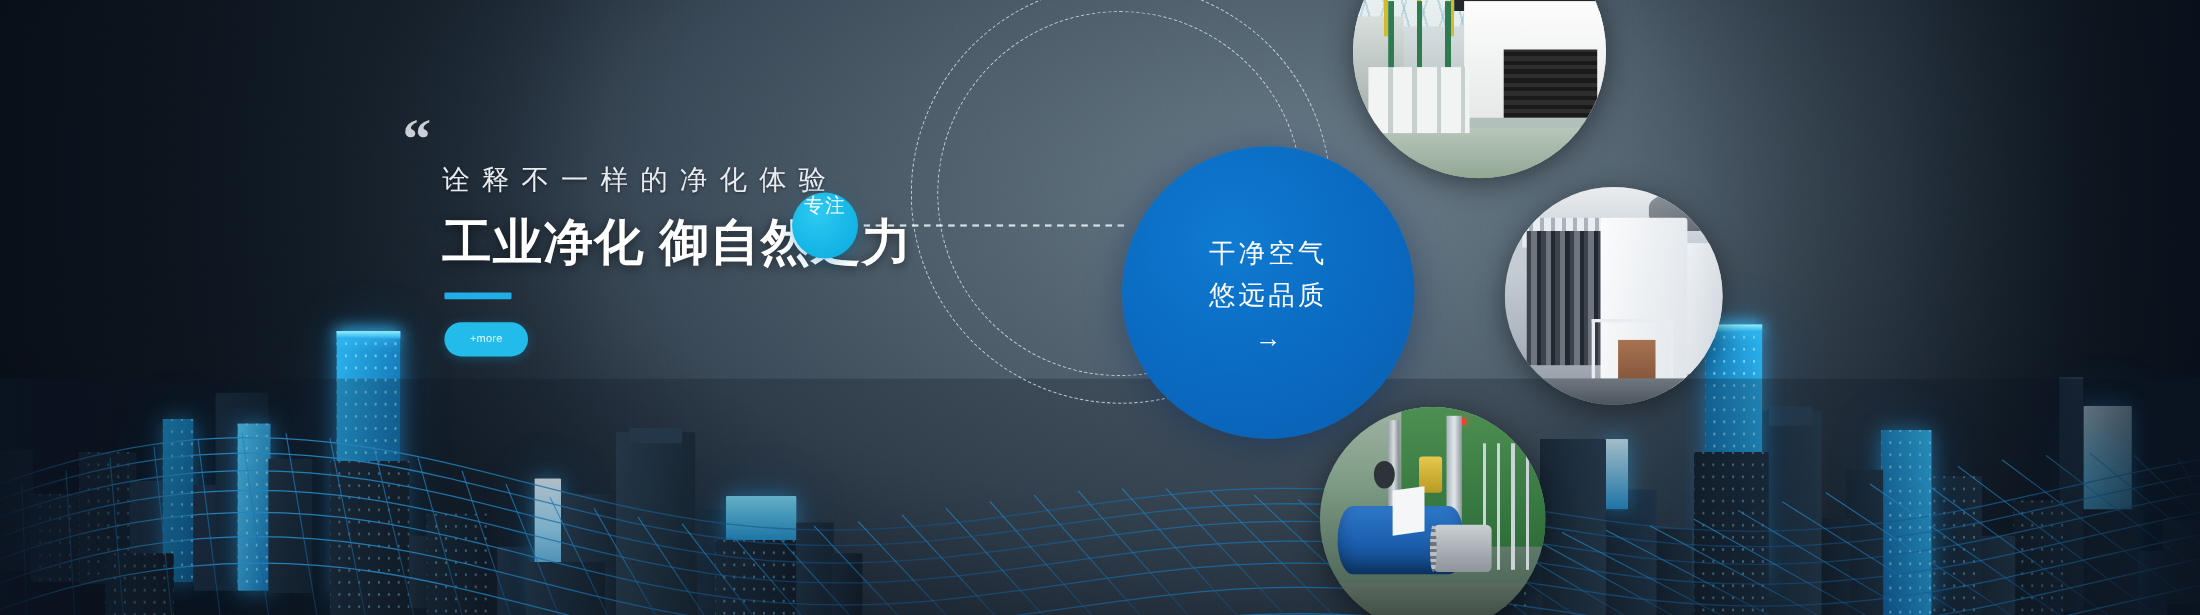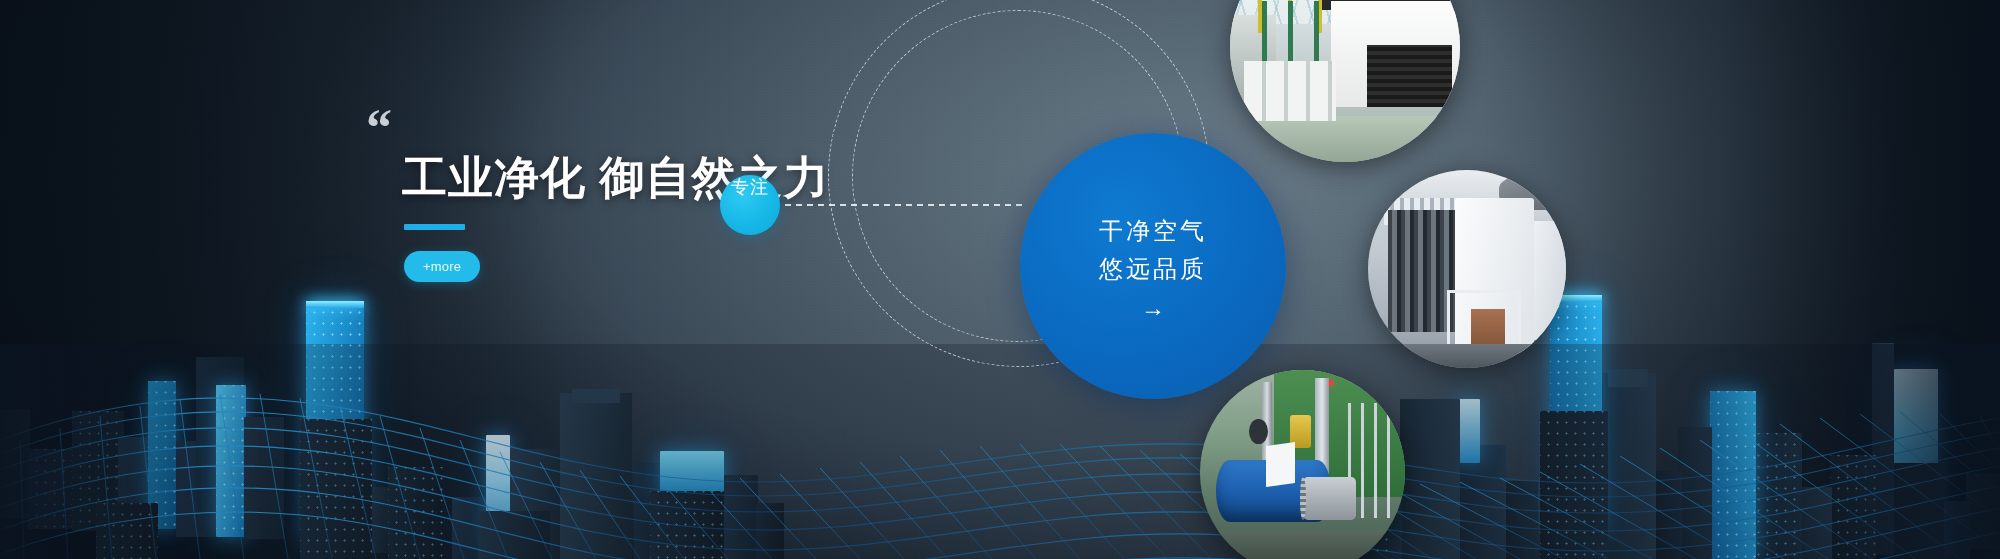--- a/index.html
+++ b/index.html
@@ -60,21 +60,21 @@
     margin-top:10px;margin-left:39px;
     font-size:45px;font-weight:700;color:#ffffff;letter-spacing:1px;
     text-shadow:0 2px 10px rgba(0,0,0,.55);white-space:nowrap;
   }
   .accent-bar{margin-top:16px;margin-left:41px;width:61px;height:6px;background:#1FAEE8;border-radius:1px;}
   .para{margin-top:17px;margin-left:41px;font-size:17px;line-height:1.58;color:#e3e9ef;
     text-shadow:0 1px 3px rgba(0,0,0,.55);white-space:nowrap;letter-spacing:.3px;}
   .more-btn{
     margin-top:21px;margin-left:41px;
     width:76px;height:31px;border-radius:16px;
-    background:#23BCEA;color:#eaf9ff;font-size:13px;
+    background:#23BCEA;color:#eaf9ff;font-size:10px;
     display:flex;align-items:center;justify-content:center;
     cursor:pointer;border:none;letter-spacing:.2px;
     box-shadow:0 2px 10px rgba(20,150,210,.35);
   }
 
   
   .diagram{position:absolute;left:780px;top:-20px;width:720px;height:600px;}
   .dashed-ring{position:absolute;border-radius:50%;border:1.6px dashed rgba(235,242,248,.72);}
   .ring-outer{left:48px;top:5px;width:380px;height:380px;}
   .ring-inner{left:72px;top:30px;width:330px;height:330px;}
@@ -340,20 +340,21 @@
           <path d="M1900,68 L2000,150"></path>
         <path d="M1940,70 L2000,128"></path>
           <path d="M1980,72 L2000,110"></path>
       </g>
       <rect x="0" y="0" width="2000" height="215" fill="url(#gfade)"></rect>
     </svg>
   </div>
 
   <div class="textblock">
     <div class="quote">“</div>
+    <div class="subhead">诠释不一样的净化体验</div>
     <div class="headline">工业净化 御自然之力</div>
     <div class="accent-bar"></div>
     <div class="para">
     </div>
     <button class="more-btn">+more</button>
   </div>
 
   <div class="diagram">
 
     <div class="dashed-ring ring-outer"></div>

